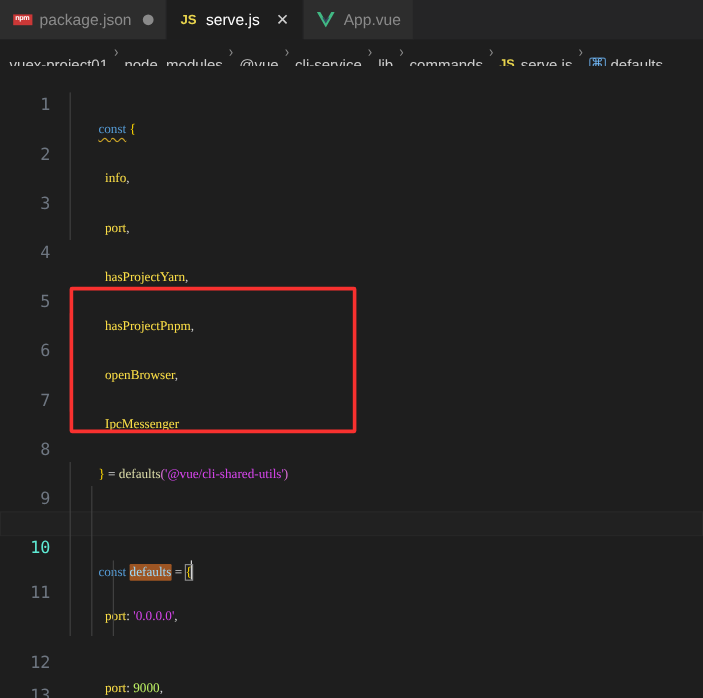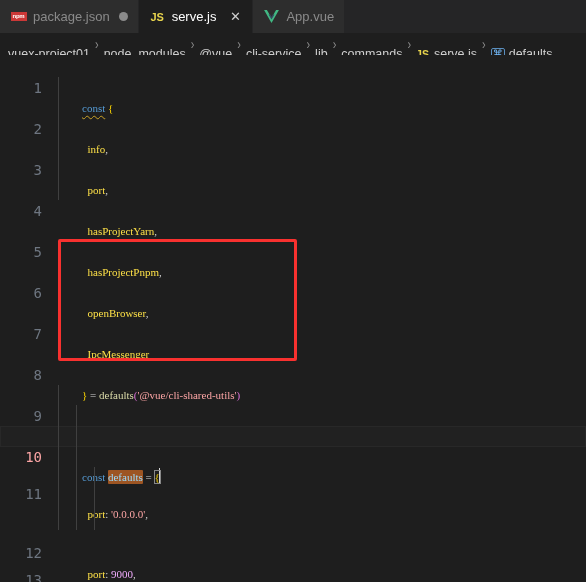--- a/index.html
+++ b/index.html
@@ -172,39 +172,39 @@
   .lnum {
     position: absolute;
     left: 0;
     width: 42px;
     text-align: right;
     color: #6e7681;
     font-size: 14px;
     font-family: "DejaVu Sans Mono", monospace;
   }
   .row.current .lnum {
-    color: #fca5a5;
+    color: #5eead4;
   }
   .code {
     position: absolute;
     left: 58px;
     right: 0;
     font-family: Liberation Serif, serif;
     font-size: 11px;
     letter-spacing: 0px;
     color: #d4d4d4;
     padding-left: 24px;
   }
 
   
   .k   { color: #569cd6; }   
   .var { color: #fde047; }   
   .fn  { color: #dcdcaa; }   
-  .str { color: #fca5a5; }   
-  .num { color: #f0abfc; }   
+  .str { color: #d946ef; }   
+  .num { color: #bef264; }   
   .pun { color: #d4d4d4; }
   .bra { color: #ffd700; }
   .bra2{ color: #da70d6; }
 
   .sel-word {
     background: #9d5523;
     color: #9cdcfe;
     border-radius: 1px;
     padding: 1px 0;
   }

